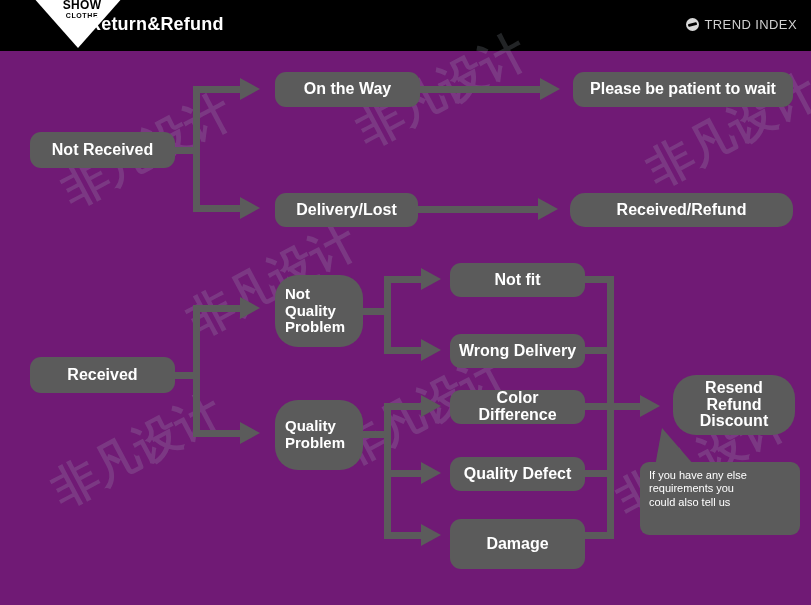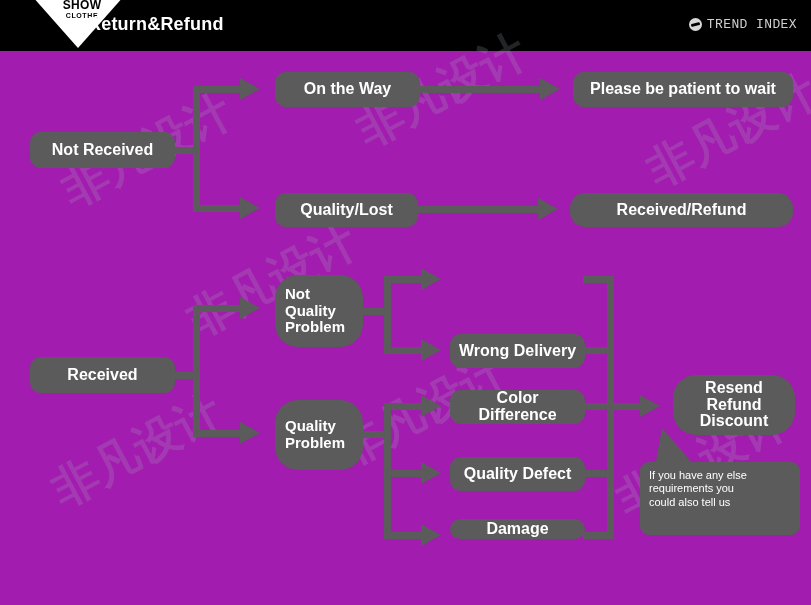--- a/index.html
+++ b/index.html
@@ -7,21 +7,21 @@
     padding: 0;
     background: #ffffff;
   }
   body {
     font-family: "Liberation Sans", sans-serif;
   }
   #page {
     position: relative;
     width: 811px;
     height: 605px;
-    background: #a21caf;
+    background: #701a75;
     overflow: hidden;
   }
 
   
   #header {
     position: absolute;
     left: 0; top: 0;
     width: 811px; height: 51px;
     background: #000000;
     overflow: hidden;
@@ -68,21 +68,20 @@
     font-size: 18px;
     font-weight: bold;
     letter-spacing: 0.2px;
   }
   #brand-mark {
     position: absolute;
     right: 14px; top: 17px;
     display: flex;
     align-items: center;
     gap: 5px;
-    font-family: Liberation Mono, monospace;
   }
   #brand-icon {
     width: 13px; height: 13px;
     border-radius: 50%;
     background: #d8d8d8;
     position: relative;
     flex: 0 0 auto;
   }
   #brand-icon::after {
     content: "";
@@ -216,21 +215,21 @@
 
   <div class="node" style="left:30px; top:132px; width:145px; height:36px;">Not Received</div>
 
   <div class="node" style="left:275px; top:72px; width:145px; height:35px;">On the Way</div>
 
   <div class="hline" style="left:418px; top:86px; width:130px;"></div>
   <div class="arrow" style="left:540px; top:78px;"></div>
 
   <div class="node" style="left:573px; top:72px; width:220px; height:35px;">Please be patient to wait</div>
 
-  <div class="node" style="left:275px; top:193px; width:143px; height:34px;">Quality/Lost</div>
+  <div class="node" style="left:275px; top:193px; width:143px; height:34px;">Delivery/Lost</div>
 
   <div class="hline" style="left:416px; top:206px; width:130px;"></div>
   <div class="arrow" style="left:538px; top:198px;"></div>
 
   <div class="node" style="left:570px; top:193px; width:223px; height:34px;border-radius:15px;">Received/Refund</div>
 
   <div class="node" style="left:30px; top:357px; width:145px; height:36px;">Received</div>
 
   <div class="hline" style="left:172px; top:372px; width:28px;"></div>
   <div class="vline" style="left:193px; top:305px; height:132px;"></div>
@@ -255,24 +254,25 @@
 
   <div class="hline" style="left:361px; top:431px; width:30px;"></div>
   <div class="vline" style="left:384px; top:403px; height:130px;"></div>
   <div class="hline" style="left:384px; top:403px; width:42px;"></div>
   <div class="arrow" style="left:421px; top:395px;"></div>
   <div class="hline" style="left:384px; top:470px; width:42px;"></div>
   <div class="arrow" style="left:421px; top:462px;"></div>
   <div class="hline" style="left:384px; top:532px; width:42px;"></div>
   <div class="arrow" style="left:421px; top:524px;"></div>
 
+  <div class="node" style="left:450px; top:263px; width:135px; height:34px;">Not fit</div>
   <div class="node" style="left:450px; top:390px; width:135px; height:34px;">Color Difference</div>
   <div class="node" style="left:450px; top:334px; width:135px; height:34px;">Wrong Delivery</div>
   <div class="node" style="left:450px; top:457px; width:135px; height:34px;">Quality Defect</div>
-  <div class="node" style="left:450px; top:519px; width:135px; height:20px;">Damage</div>
+  <div class="node" style="left:450px; top:519px; width:135px; height:50px;">Damage</div>
 
   <div class="hline" style="left:583px; top:276px; width:31px;"></div>
   <div class="hline" style="left:583px; top:347px; width:31px;"></div>
   <div class="hline" style="left:583px; top:403px; width:31px;"></div>
   <div class="hline" style="left:583px; top:470px; width:31px;"></div>
   <div class="hline" style="left:583px; top:532px; width:31px;"></div>
   <div class="vline" style="left:607px; top:276px; height:263px;"></div>
   <div class="hline" style="left:607px; top:403px; width:38px;"></div>
   <div class="arrow" style="left:640px; top:395px;"></div>
 

